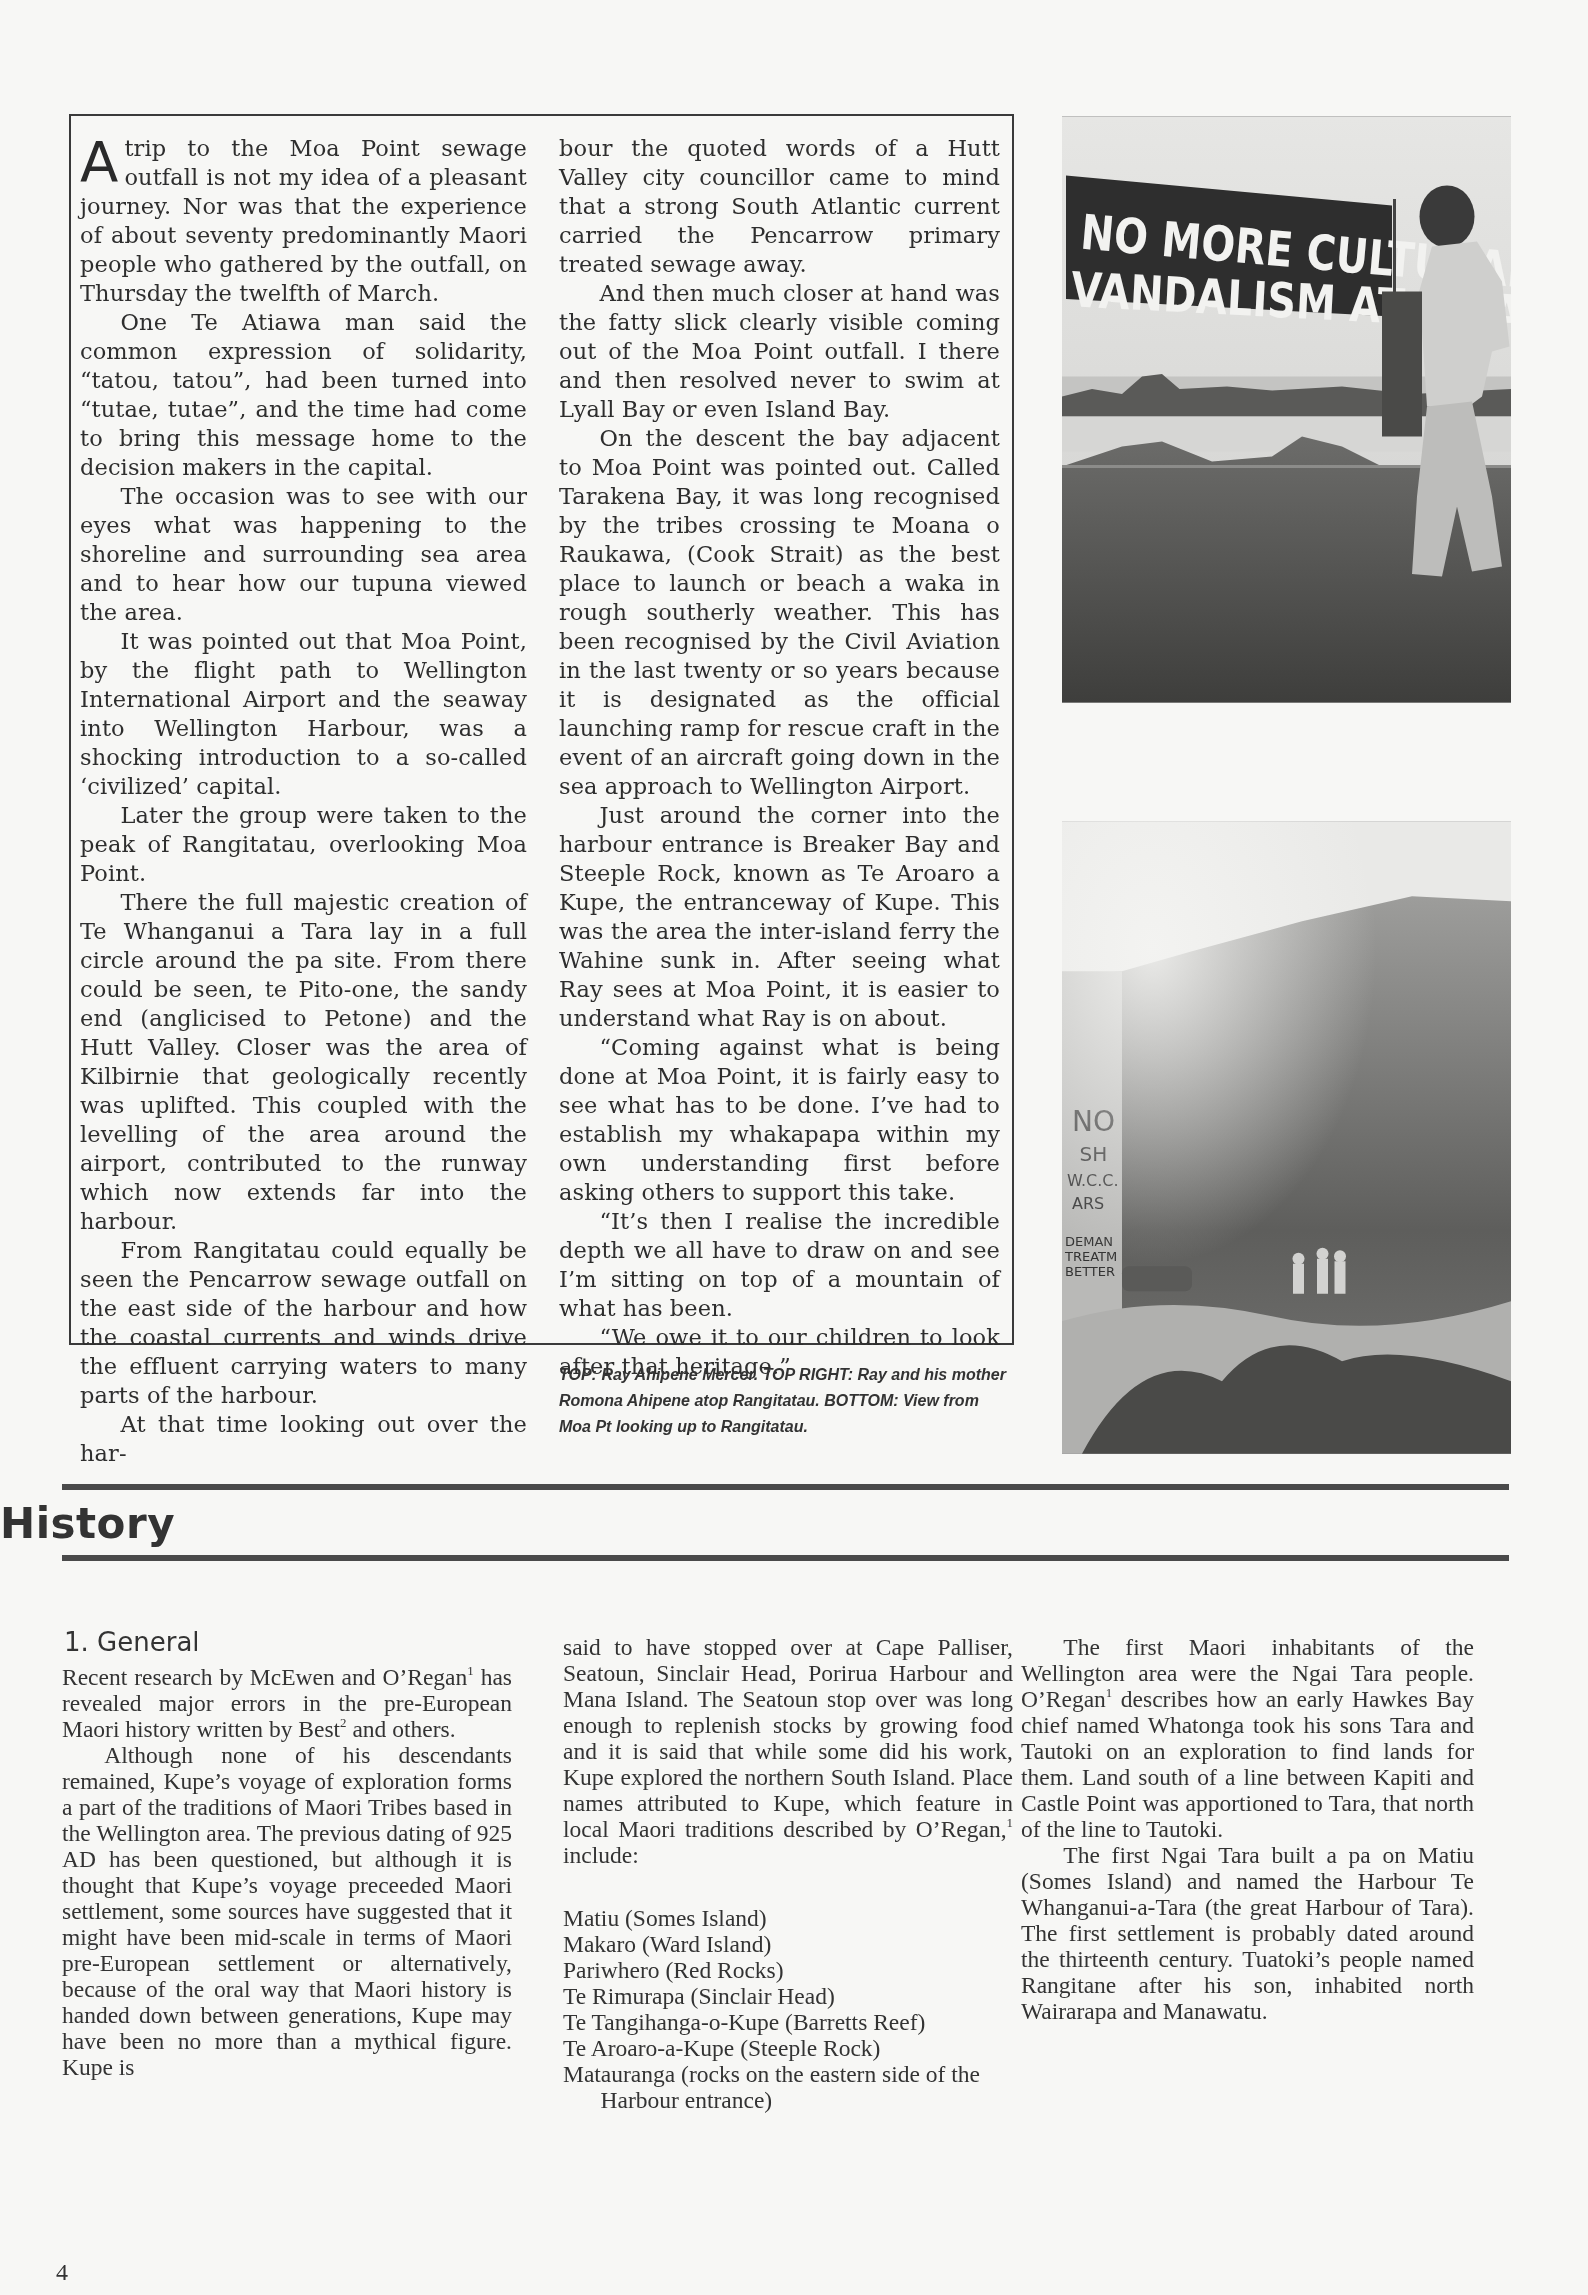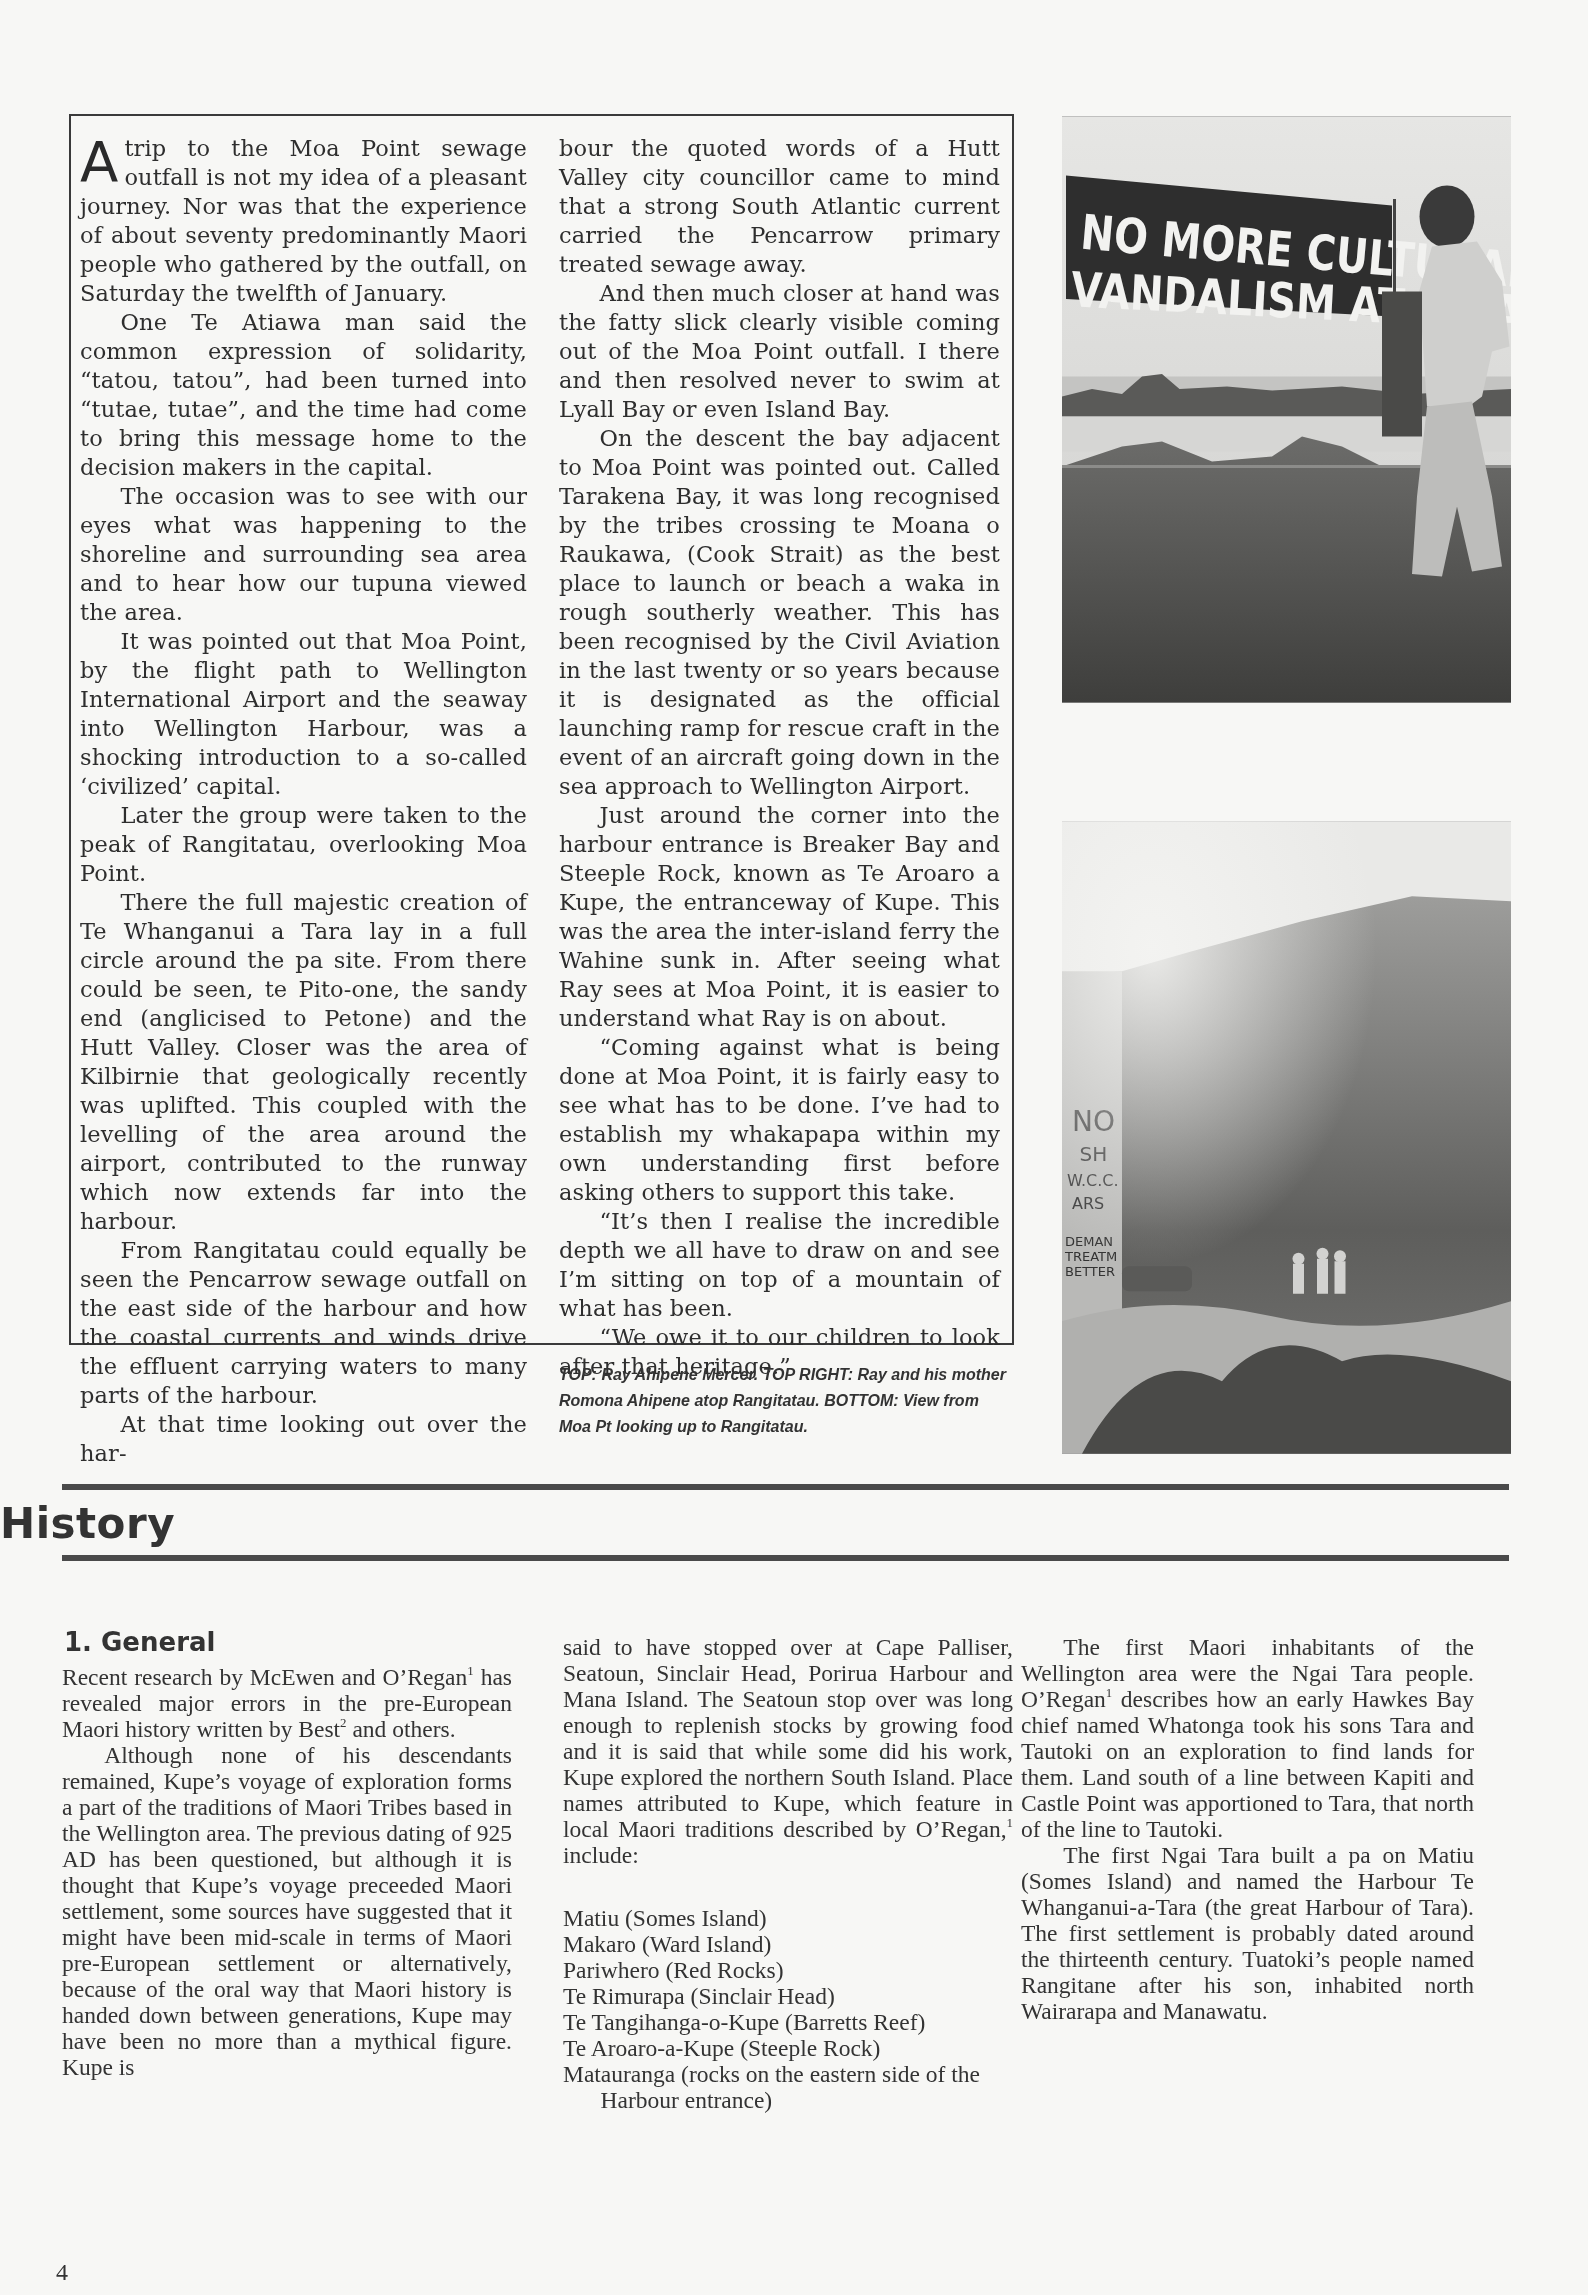--- a/index.html
+++ b/index.html
@@ -51,41 +51,41 @@
 
   
   .hist-col {
     font-family: "Liberation Serif", "DejaVu Serif", serif;
     font-size: 23.5px; line-height: 26px; color: #333;
   }
   #hist-col-1 { left: 62px; top: 1626px; width: 450px; }
   #hist-col-2 { left: 563px; top: 1634px; width: 450px; }
   #hist-col-3 { left: 1021px; top: 1634px; width: 453px; }
   #section-heading {
-    font-family: "DejaVu Sans", "Liberation Sans", sans-serif; font-weight: bold;
+    font-family: "DejaVu Sans", "Liberation Sans", sans-serif; font-weight: normal;
     font-size: 26px; line-height: 32px; margin: 0 0 6px 2px; color: #333;
   }
   sup { font-size: 0.55em; line-height: 0; vertical-align: 0.8em; }
   .place-list { list-style: none; margin: 37px 0 0 0; padding: 0; }
   .place-list li { padding-left: 1.6em; text-indent: -1.6em; }
 
   #page-number {
     left: 56px; top: 2259px; font-family: "Liberation Serif", serif; font-size: 24px; color: #333;
   }
 </style>
 </head>
 <body>
 
 <div id="article-box" class="abs"></div>
 
 <div id="article-col-1" class="abs col article-col">
 
   <div id="article-col-1-paras">
       <span class="dropcap">A</span>
-      <p style="display: block;">trip to the Moa Point sewage outfall is not my idea of a pleasant journey. Nor was that the experience of about seventy predominantly Maori people who gathered by the outfall, on Saturday the twelfth of January.</p>
+      <p style="display: block;">trip to the Moa Point sewage outfall is not my idea of a pleasant journey. Nor was that the experience of about seventy predominantly Maori people who gathered by the outfall, on Thursday the twelfth of March.</p>
       <p class="ind">One Te Atiawa man said the common expression of solidarity, “tatou, tatou”, had been turned into “tutae, tutae”, and the time had come to bring this message home to the decision makers in the capital.</p>
       <p class="ind">The occasion was to see with our eyes what was happening to the shoreline and surrounding sea area and to hear how our tupuna viewed the area.</p>
       <p class="ind">It was pointed out that Moa Point, by the flight path to Wellington International Airport and the seaway into Wellington Harbour, was a shocking introduction to a so-called ‘civilized’ capital.</p>
       <p class="ind">Later the group were taken to the peak of Rangitatau, overlooking Moa Point.</p>
       <p class="ind">There the full majestic creation of Te Whanganui a Tara lay in a full circle around the pa site. From there could be seen, te Pito-one, the sandy end (anglicised to Petone) and the Hutt Valley. Closer was the area of Kilbirnie that geologically recently was uplifted. This coupled with the levelling of the area around the airport, contributed to the runway which now extends far into the harbour.</p>
       <p class="ind">From Rangitatau could equally be seen the Pencarrow sewage outfall on the east side of the harbour and how the coastal currents and winds drive the effluent carrying waters to many parts of the harbour.</p>
       <p class="ind">At that time looking out over the har-</p>
     </div>
 </div>
 

